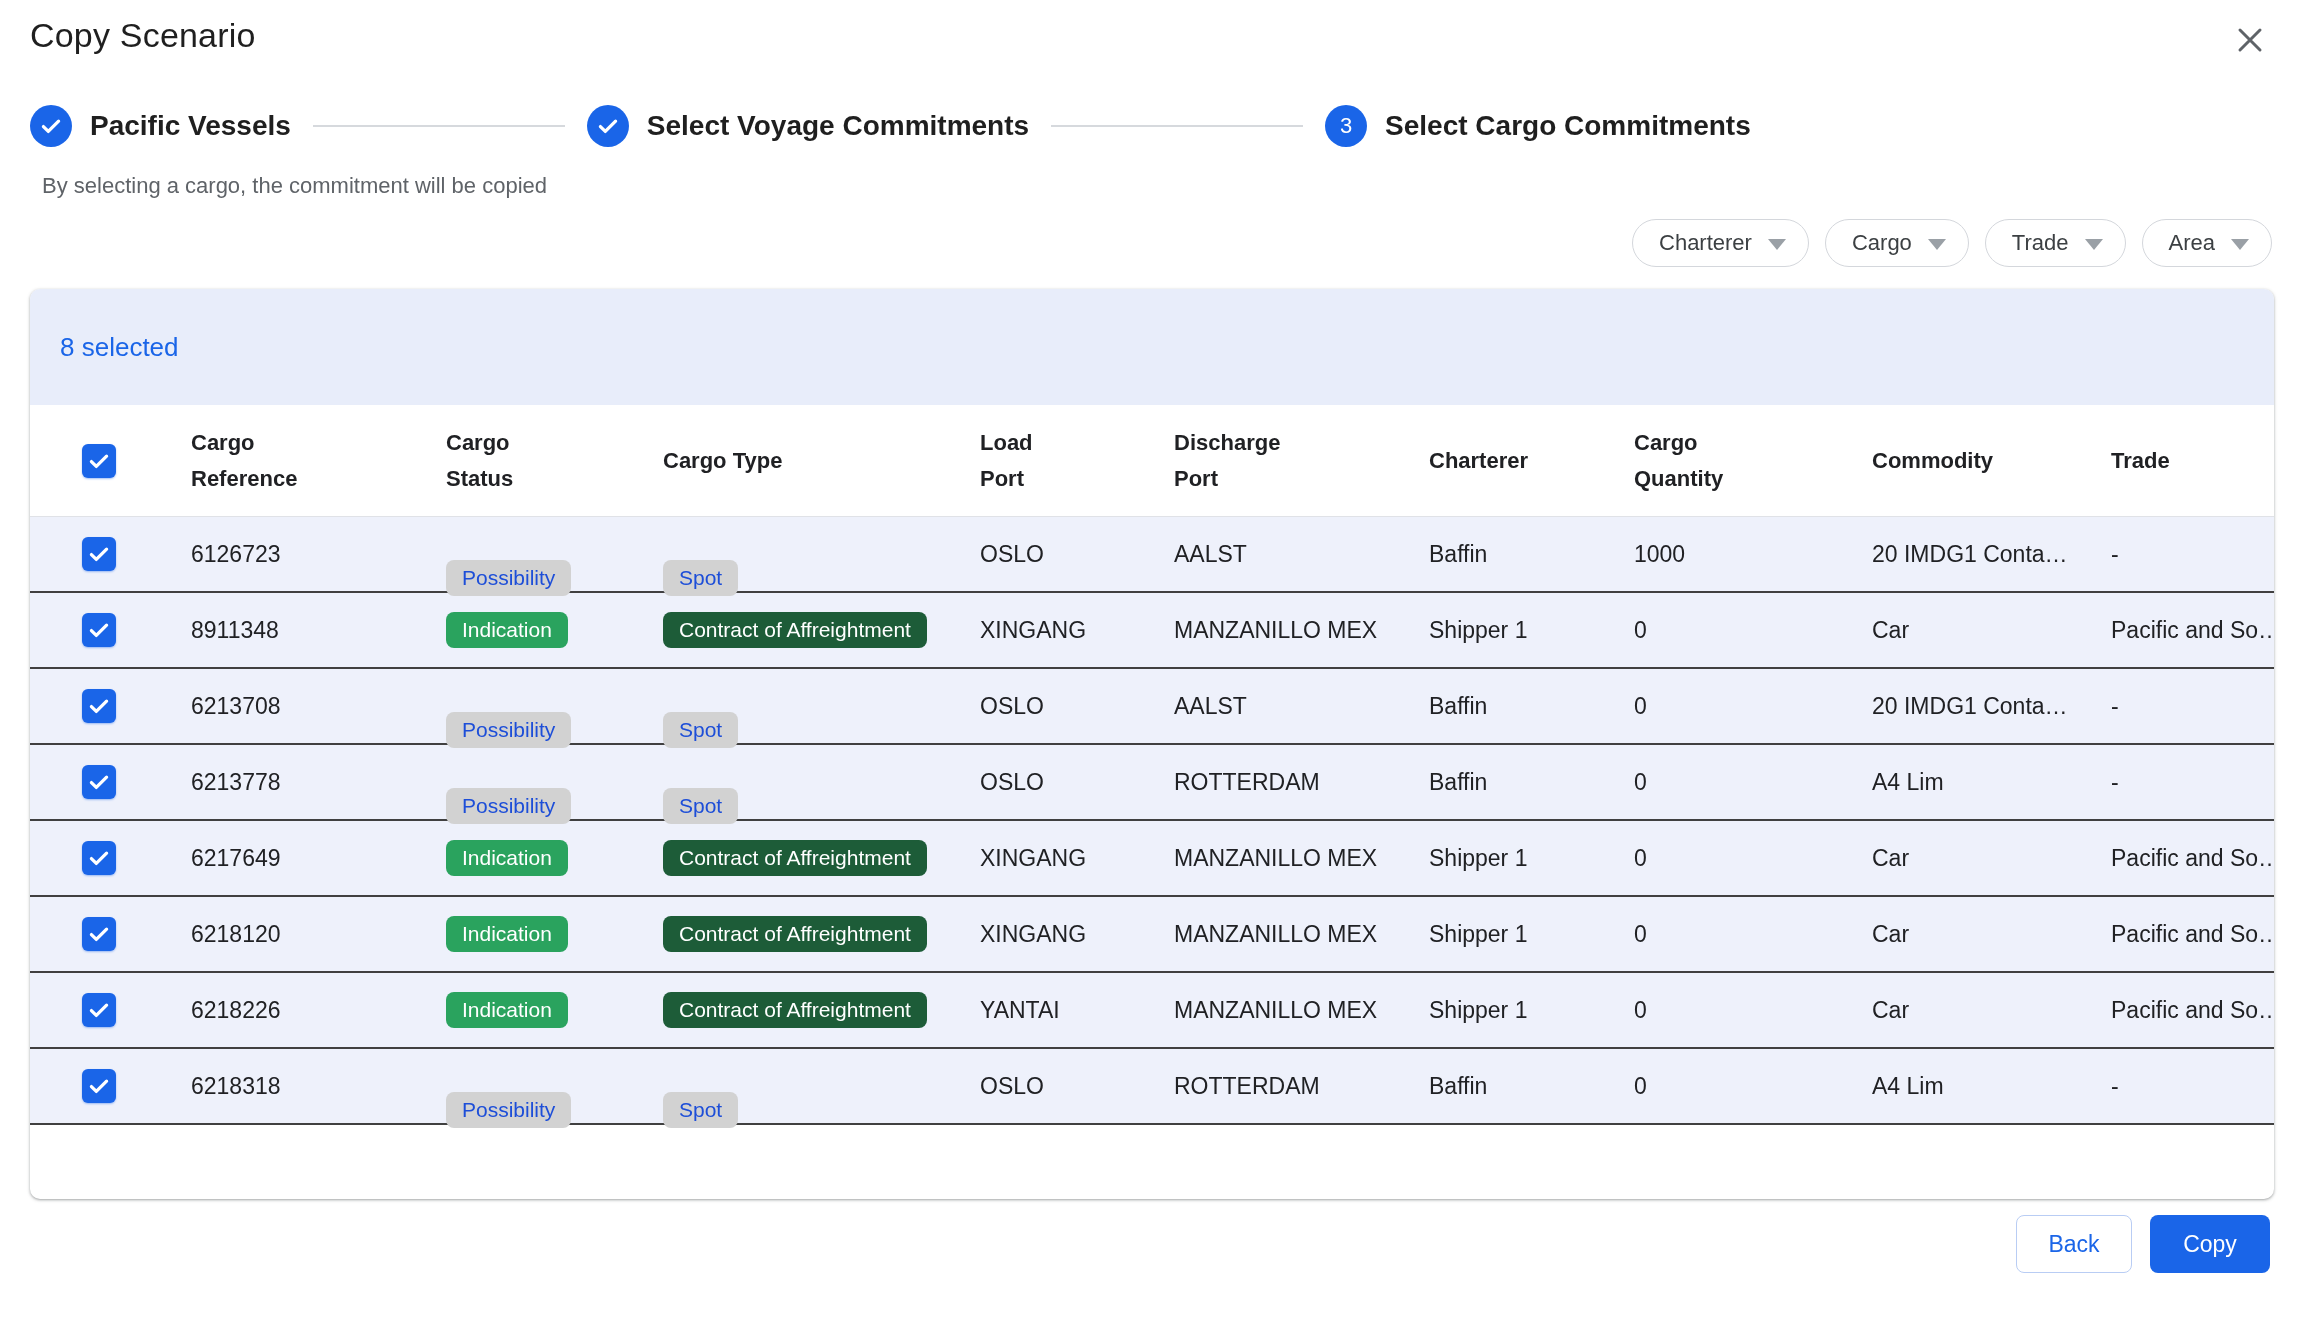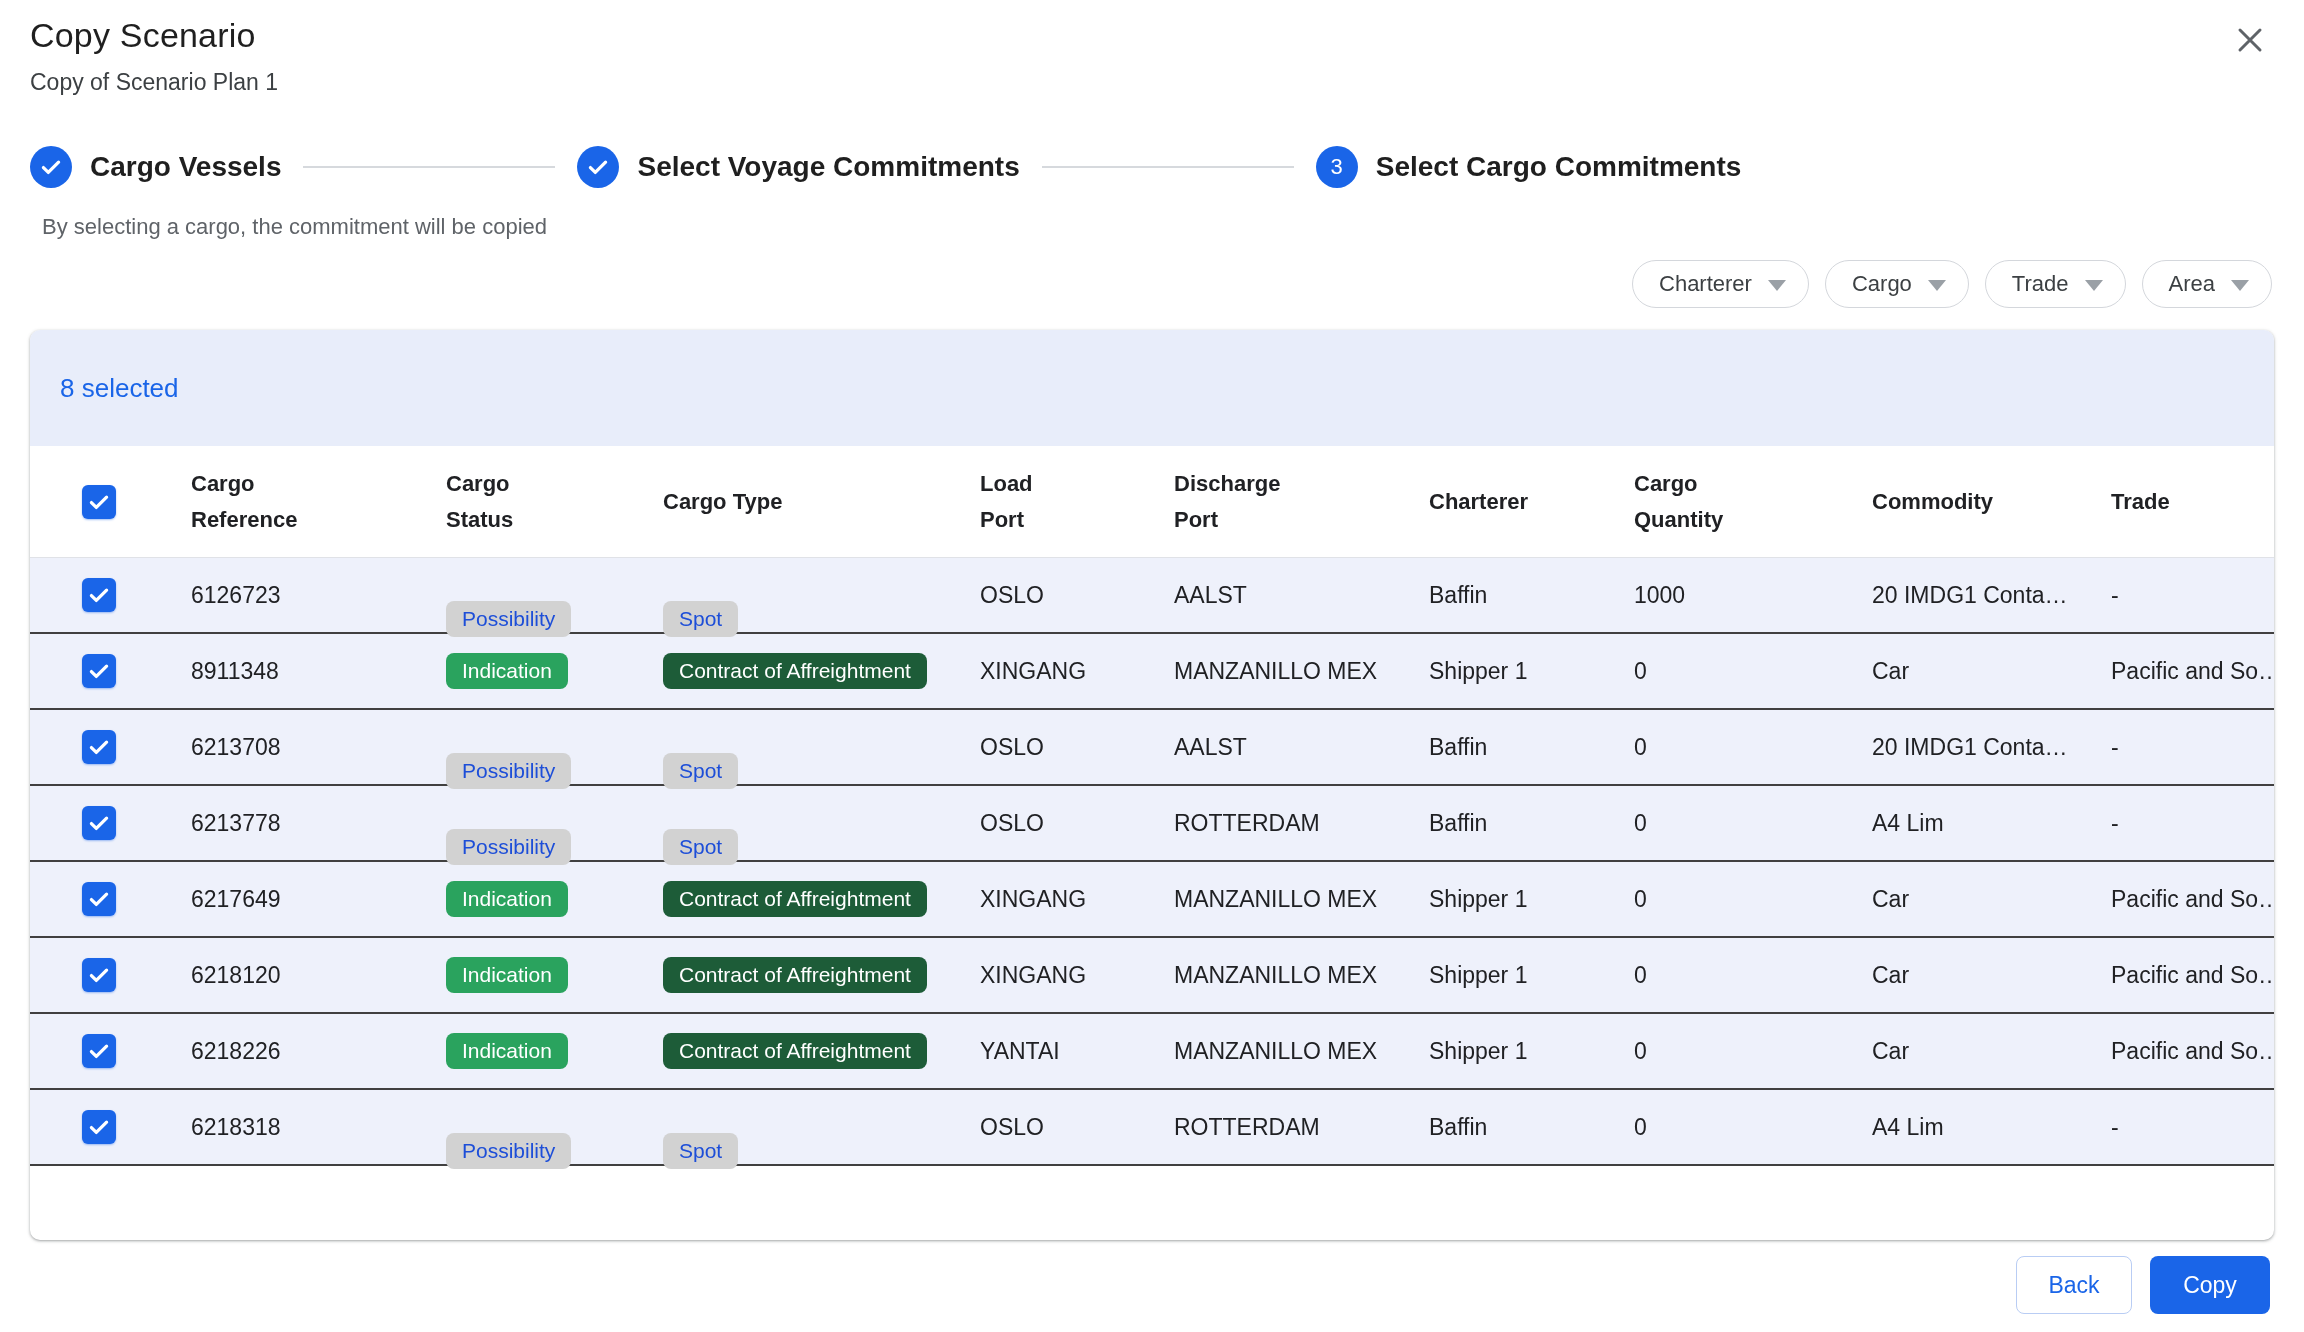--- a/index.html
+++ b/index.html
@@ -90,38 +90,37 @@
   .btn-back { width:116px; background:#fff; color:#1a65e8; border:1px solid #b9cdf4; }
   .btn-copy { width:120px; background:#1a65e8; color:#fff; border:none; }
 </style>
 </head>
 <body>
 
 <div class="page">
 
   <div class="modal-header">
     <div class="modal-title">Copy Scenario</div>
-    <div class="modal-subtitle">Copy of Scenario Plan 1</div>
     <button class="close-btn">
       <span style="display:flex;">
         <svg width="36" height="36" viewBox="0 0 36 36">
             <path d="M8 8 L28 28 M28 8 L8 28" stroke="#5f6368" stroke-width="3" stroke-linecap="round"></path>
           </svg>
       </span>
     </button>
   </div>
 
   <div class="stepper">
     <div class="step">
       <span class="step-circle">
         <svg width="26" height="26" viewBox="0 0 24 24">
             <path d="M5 12.5l4.5 4.5L19 7.5" fill="none" stroke="#fff" stroke-width="3" stroke-linecap="round" stroke-linejoin="round"></path>
           </svg>
       </span>
-      <span class="step-label">Cargo Vessels</span>
+      <span class="step-label">Pacific Vessels</span>
     </div>
     <div class="step-connector"></div>
     <div class="step">
       <span class="step-circle">
         <svg width="26" height="26" viewBox="0 0 24 24">
             <path d="M5 12.5l4.5 4.5L19 7.5" fill="none" stroke="#fff" stroke-width="3" stroke-linecap="round" stroke-linejoin="round"></path>
           </svg>
       </span>
       <span class="step-label">Select Voyage Commitments</span>
     </div>

